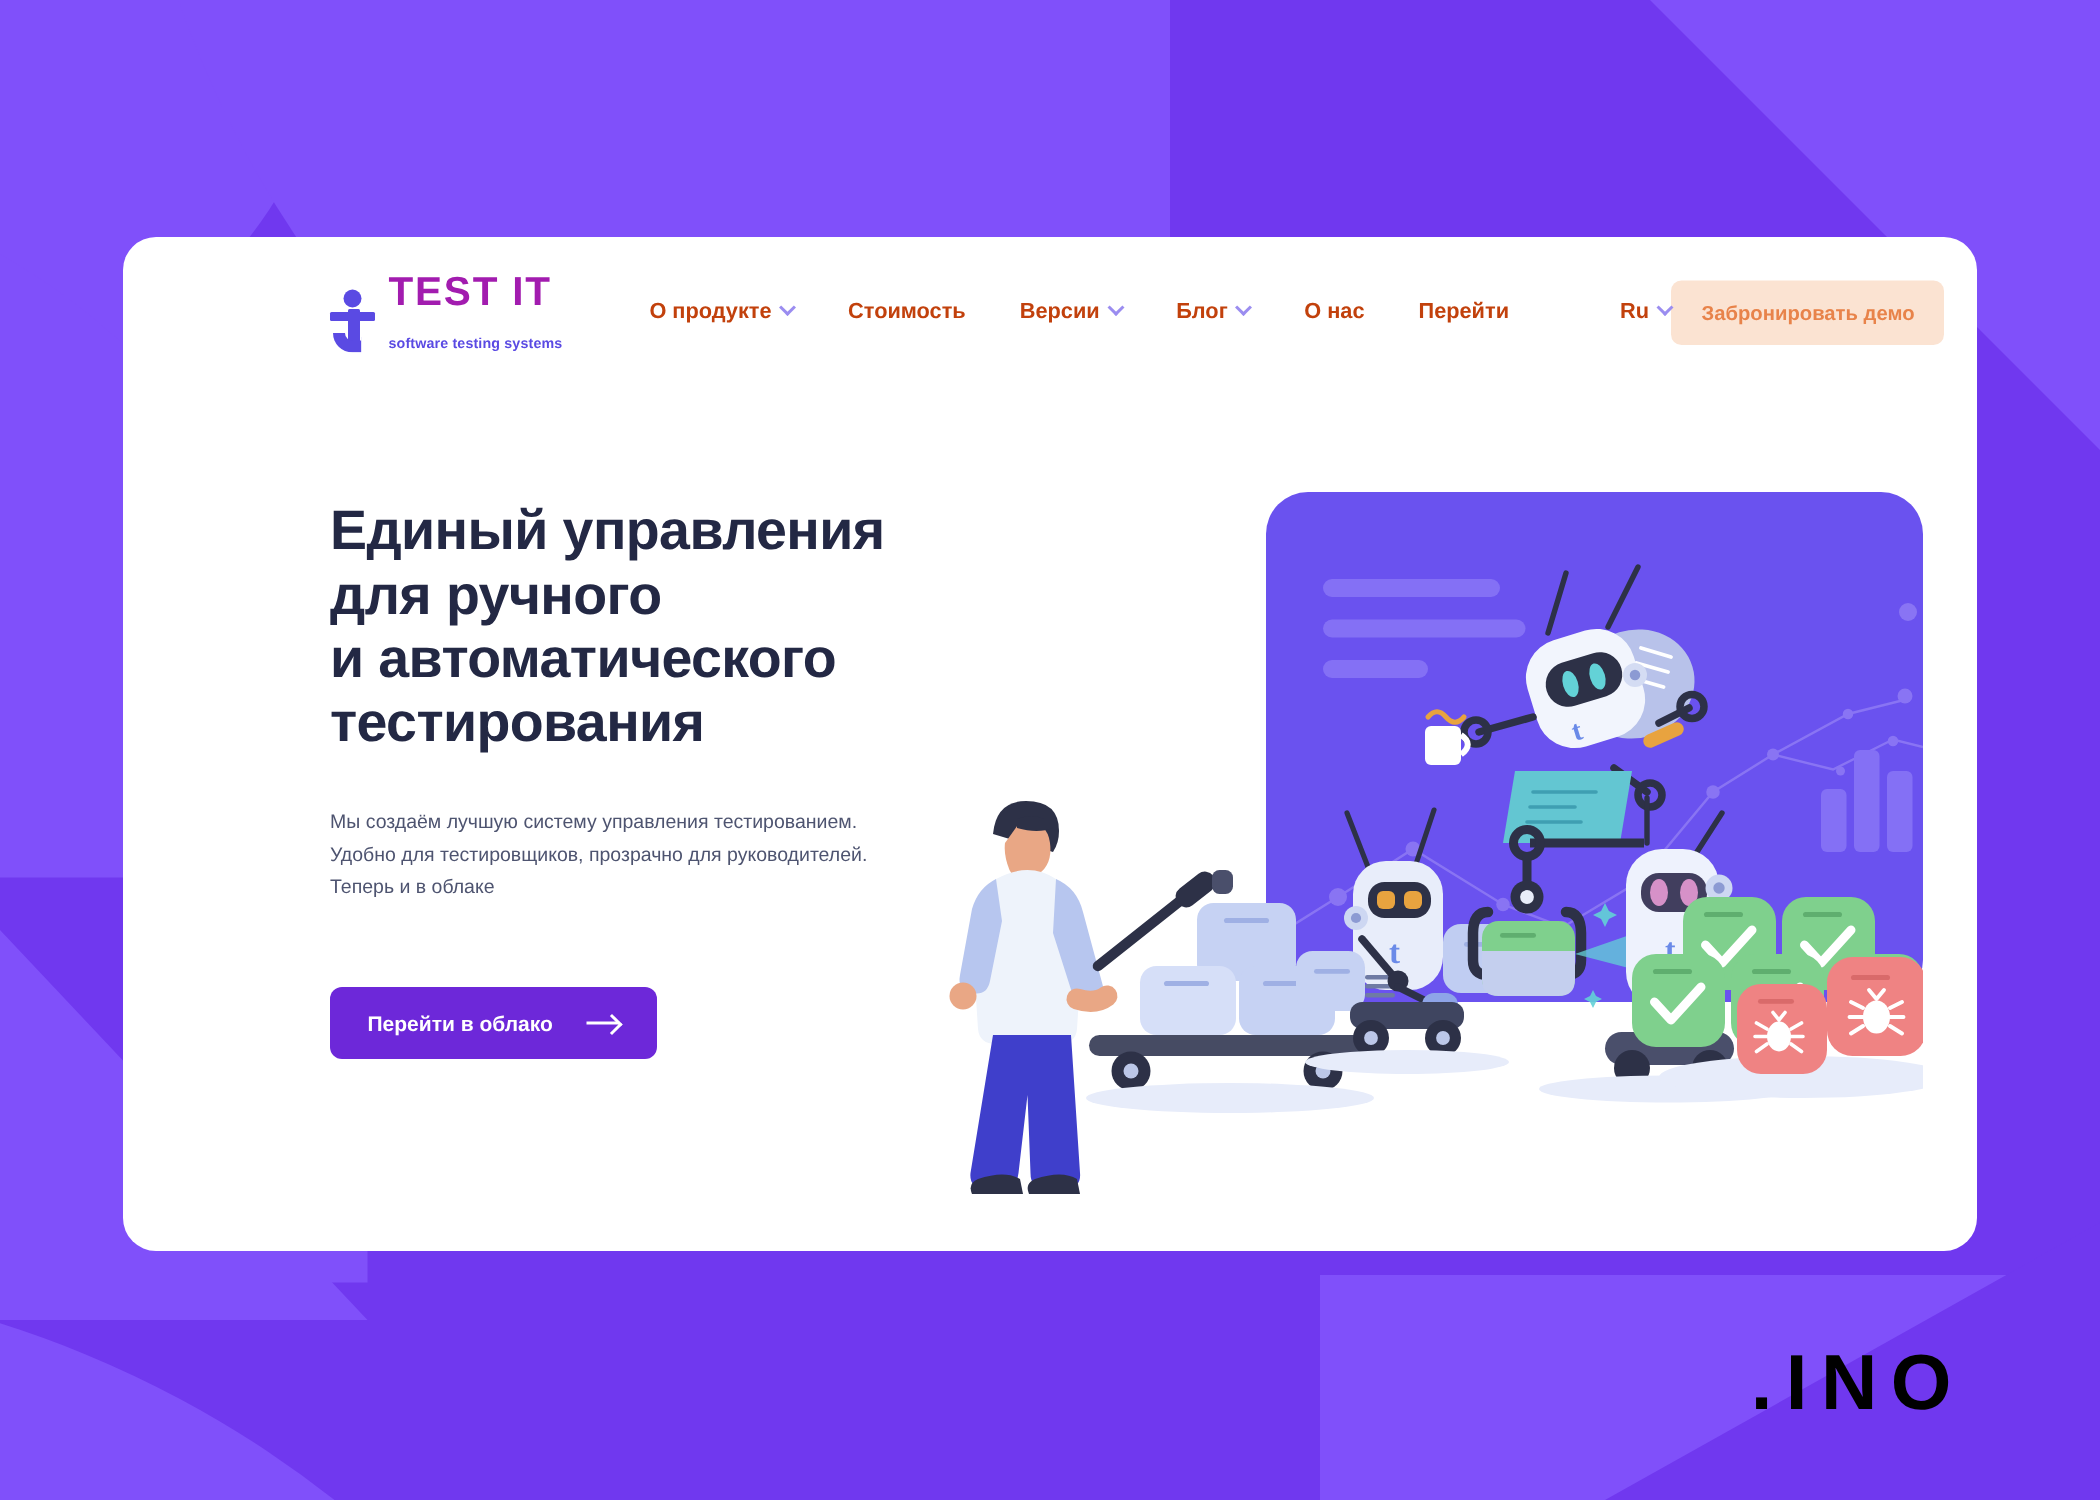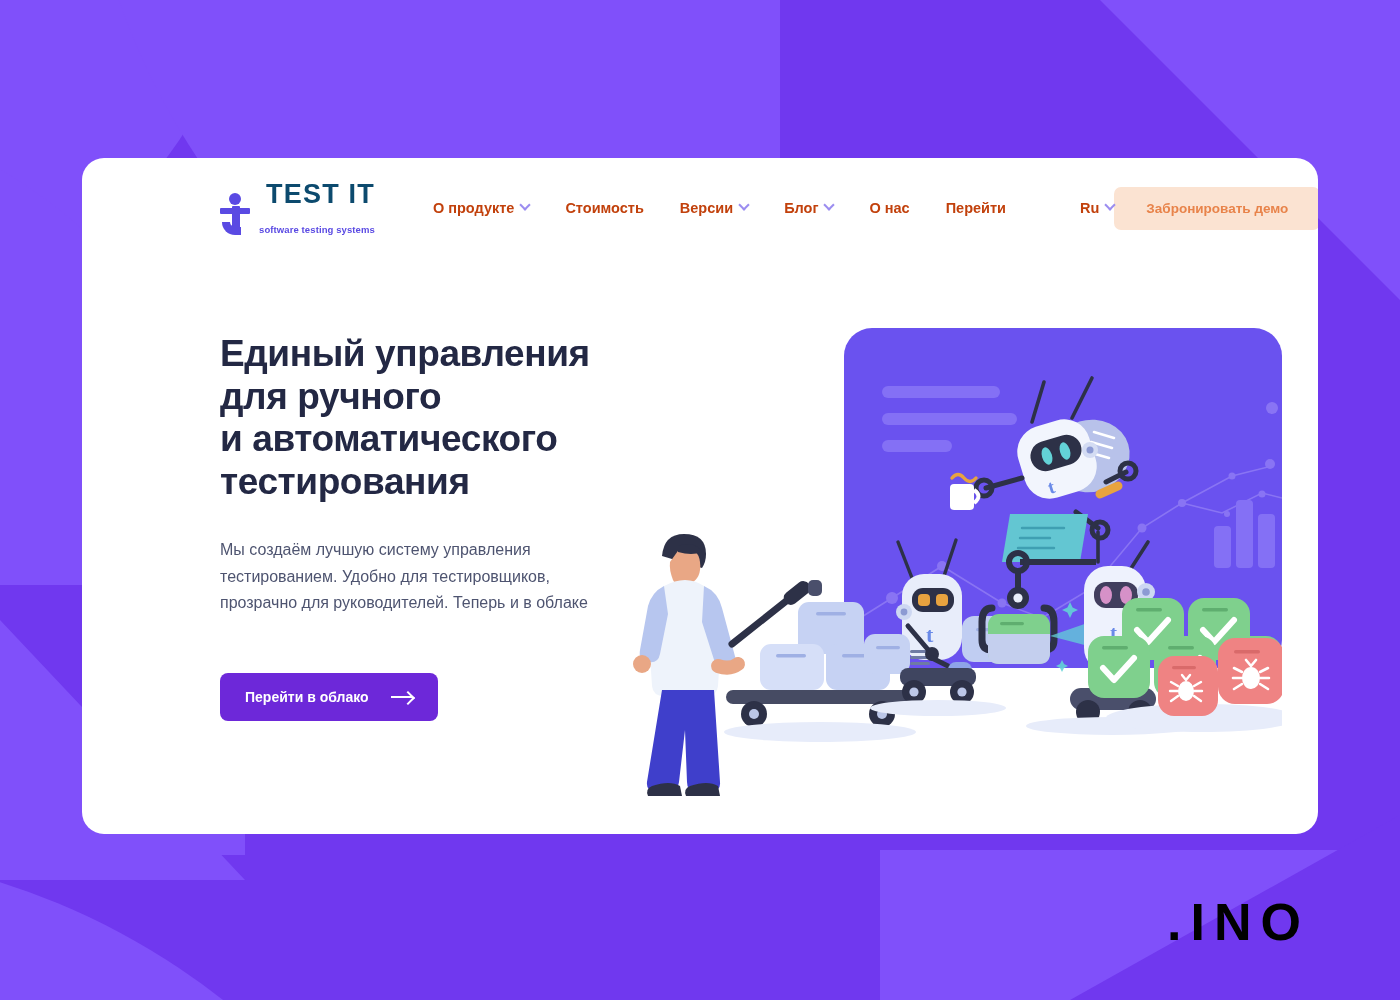--- a/index.html
+++ b/index.html
@@ -126,22 +126,21 @@
     border-radius: 0 0 0 14px;
   }
   .logo-cross {
     position: absolute; left: 0; top: 15px;
     width: 30px; height: 6px; background: #5a4ae3;
     border-radius: 1px;
   }
   .logo-text { display: flex; flex-direction: column; line-height: 1; }
   .logo-name {
     font-size: 27px; font-weight: 700; letter-spacing: 1.2px;
-    color: #0c4a6e;
-    text-align: right;
+    color: #a21caf;
   }
   .logo-tag {
     font-size: 9.5px; font-weight: 700; letter-spacing: 0.1px;
     color: #5a4ae3; margin-top: 17px;
   }
 
   .main-nav {
     display: flex; align-items: center;
     margin-left: 58px;
     gap: 36px;
@@ -163,39 +162,39 @@
 
   .demo-btn {
     margin-left: auto;
     background: #fbe3d2;
     color: #e8834a;
     border: 0;
     border-radius: 7px;
     font-family: inherit;
     font-size: 13.5px;
     font-weight: 600;
-    padding: 14px 32px;
+    padding: 14px 20px;
     cursor: pointer;
     white-space: nowrap;
   }
 
   
   .hero { position: absolute; left: 138px; top: 175px; width: 420px; }
 
   .hero-title {
     font-size: 37px;
     font-weight: 700;
     line-height: 1.15;
     letter-spacing: -0.4px;
     color: #232844;
     white-space: pre-line;
   }
   .hero-sub {
     margin-top: 34px;
-    font-size: 16px;
+    font-size: 13px;
     line-height: 1.66;
     color: #4e5470;
     max-width: 368px;
   }
   .cta-btn {
     margin-top: 56px;
     display: inline-flex;
     align-items: center;
     gap: 22px;
     background: #6d28d9;

